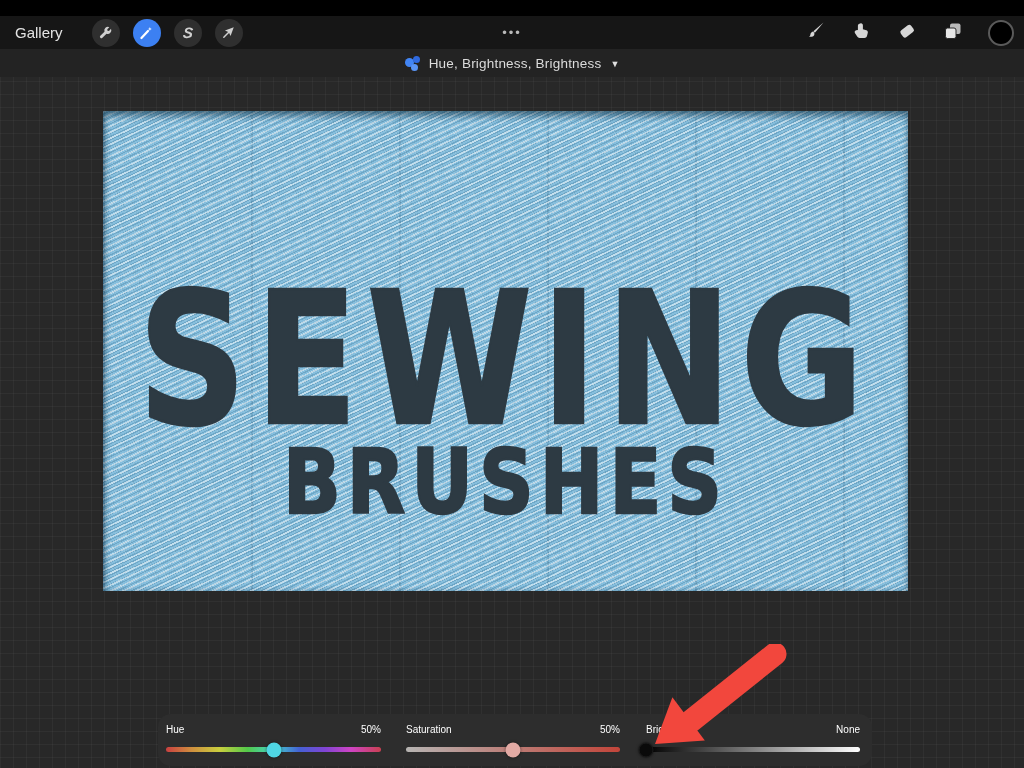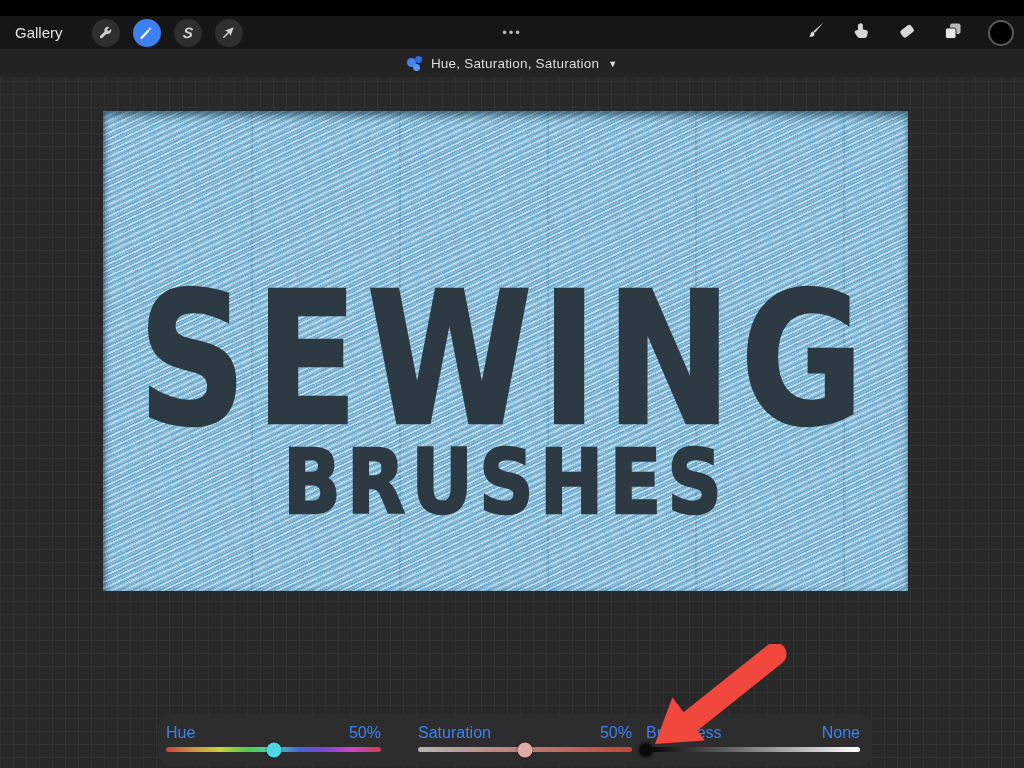--- a/index.html
+++ b/index.html
@@ -71,24 +71,24 @@
   .word-1 { top:142px; font-size:150px; letter-spacing:9px; transform:scaleY(1.22); transform-origin:top; }
   .word-2 { top:318px; font-size:76px; letter-spacing:6px; transform:scaleY(1.18); transform-origin:top; }
 
   
   .hsb-panel {
     position:absolute; left:158px; top:698px; width:714px; height:52px;
     background:#2d2d2d; border-radius:13px; z-index:10;
   }
   .slider-group { position:absolute; top:0; height:52px; }
   .slider-group.g0 { left:8px;  width:215px; }
-  .slider-group.g1 { left:260px; width:214px; }
+  .slider-group.g1 { left:248px; width:214px; }
   .slider-group.g2 { left:488px; width:214px; }
   .slider-head { position:absolute; left:0; right:0; top:10px; display:flex; justify-content:space-between; }
-  .slider-label, .slider-value { color:#3b82f6; font-size:16px; }
+  .slider-label, .slider-value { color:#ffffff; font-size:10px; }
   .slider-track { position:absolute; left:0; right:0; top:33px; height:5px; border-radius:3px; }
   .track-hue {
     background:linear-gradient(to right,#c94040 0%,#cf8f3e 12%,#c9cf3e 25%,#52c94a 38%,#45d4cc 50%,#4461d4 62%,#8044d4 74%,#cf44c4 86%,#c94052 100%);
   }
   .track-sat { background:linear-gradient(to right,#b6b4b2 0%,#c2453a 100%); }
   .track-bri { background:linear-gradient(to right,#000 0%,#fff 100%); }
   .slider-knob {
     position:absolute; top:50%; width:15px; height:15px; border-radius:50%;
     transform:translate(-50%,-50%); box-shadow:0 0 3px rgba(0,0,0,.6);
   }
@@ -182,21 +182,21 @@
       <span class="color-dot"></span>
     </div>
   </div>
 
   <div class="titlebar">
     <span class="hsb-glyph">
         <i></i>
         <i></i>
         <i></i>
       </span>
-    <span class="title-text">Hue, Saturation, Saturation</span>
+    <span class="title-text">Hue, Brightness, Brightness</span>
     <span class="title-chevron">▼</span>
   </div>
 
   <div class="canvas">
     <div class="canvas-word word-1">SEWING</div>
     <div class="canvas-word word-2">BRUSHES</div>
   </div>
 
   <div class="hsb-panel">
 

